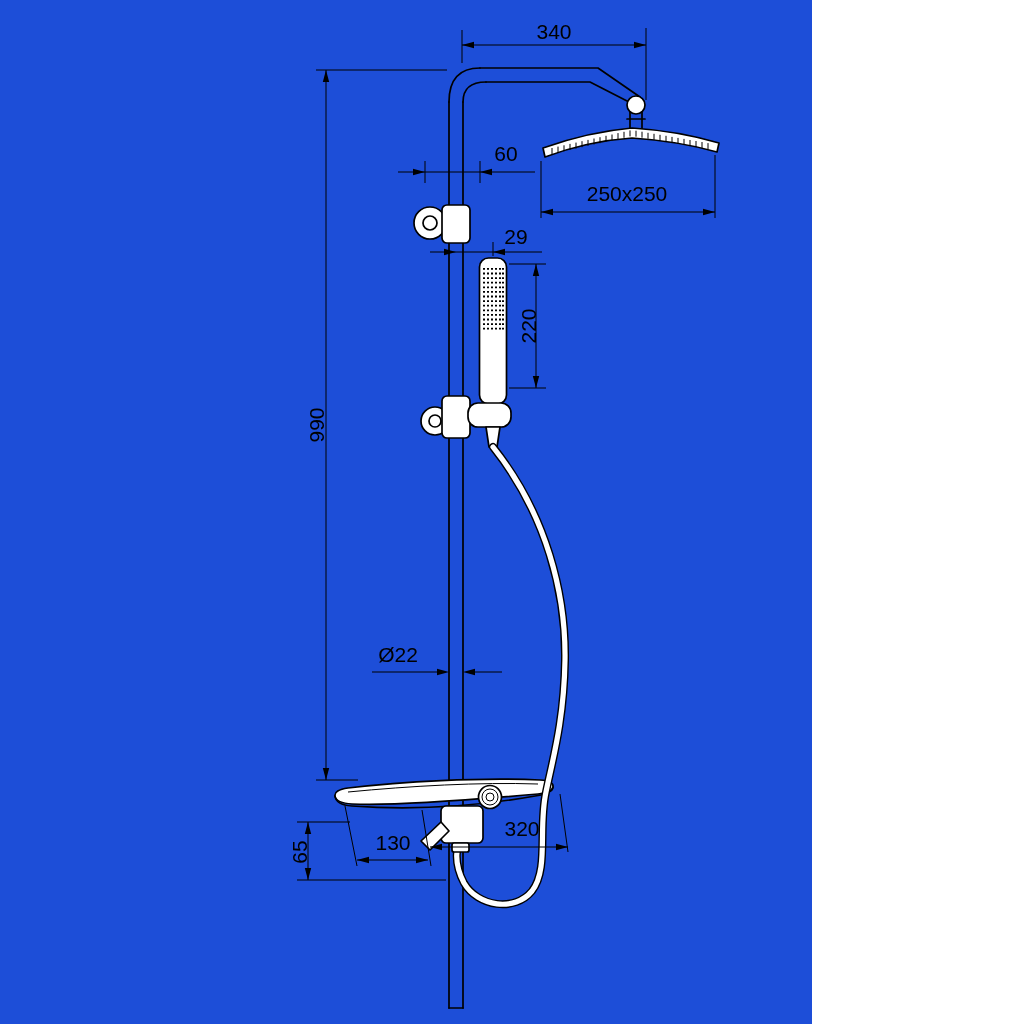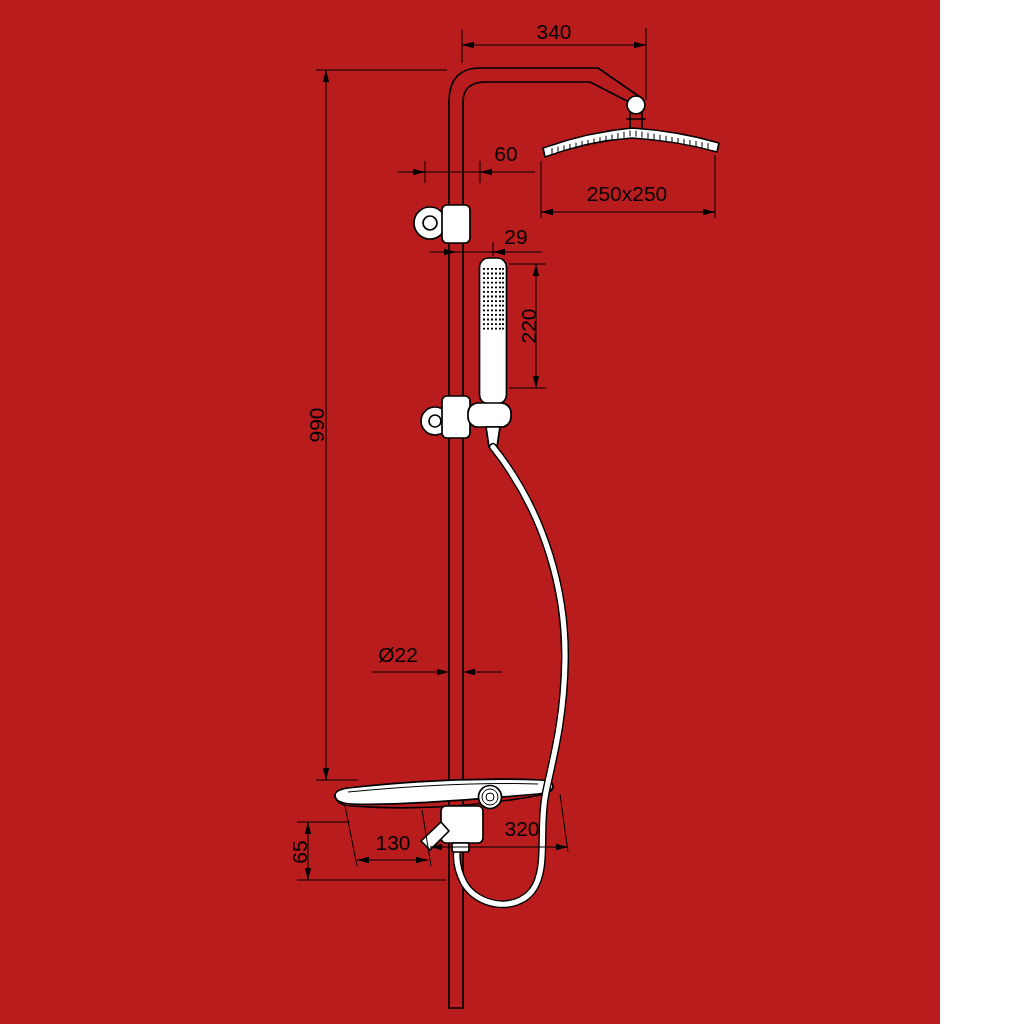--- a/index.html
+++ b/index.html
@@ -1,23 +1,23 @@
 <!DOCTYPE html>
 <html><head>
 <meta charset="utf-8">
 <style>
   html, body {
     margin: 0;
     padding: 0;
     background: #ffffff;
   }
   .canvas {
-    width: 940px;
+    width: 812px;
     height: 1024px;
-    background: #b91c1c;
+    background: #1d4ed8;
     position: relative;
     font-family: "Liberation Sans", sans-serif;
   }
   svg { display: block; }
   .outline {
     fill: none;
     stroke: #000000;
     stroke-width: 1.7;
     stroke-linecap: round;
     stroke-linejoin: round;

